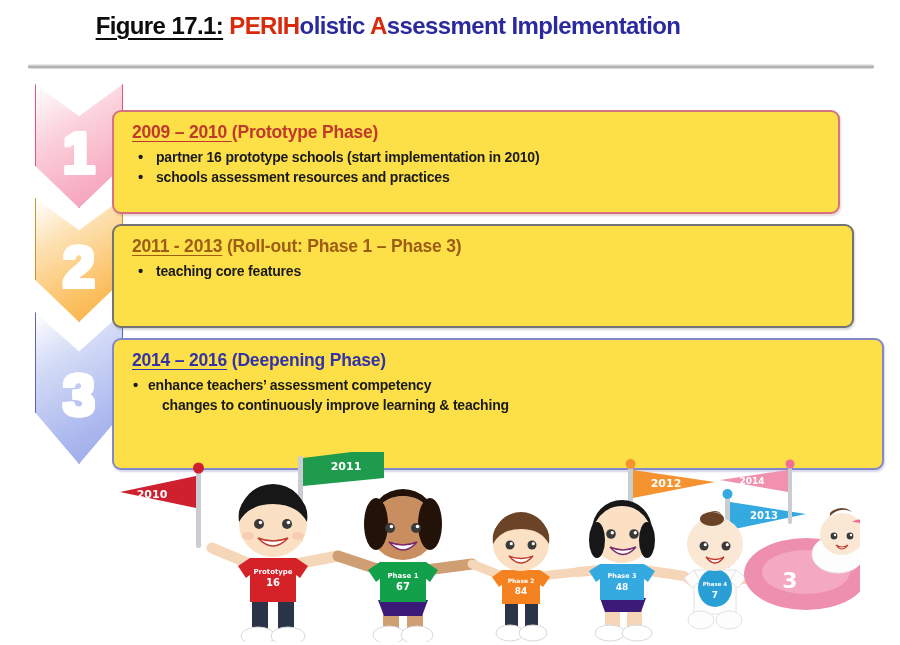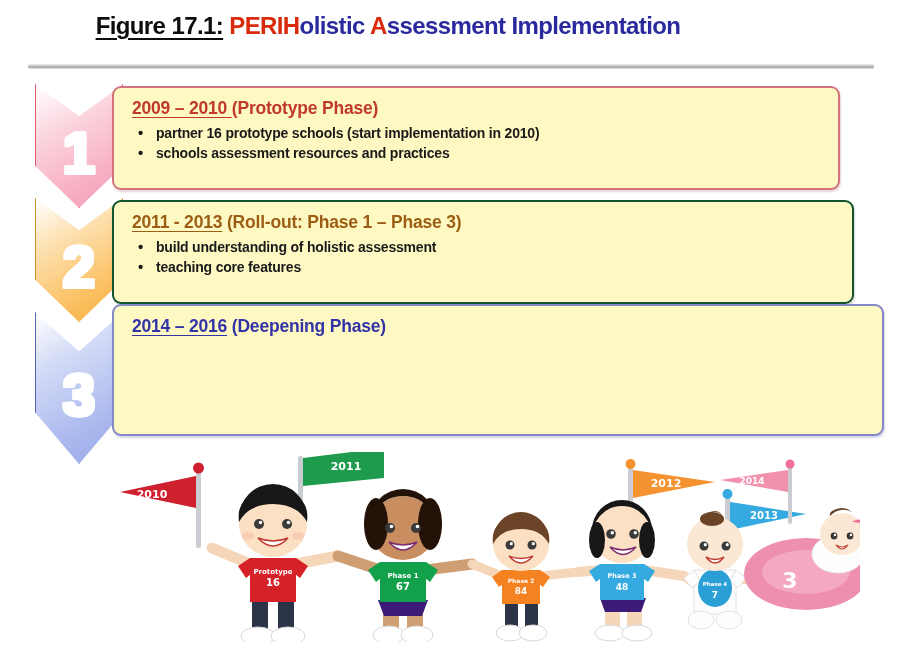--- a/index.html
+++ b/index.html
@@ -63,30 +63,31 @@
     text-shadow:
       -2px -2px 0 currentColor,  2px -2px 0 currentColor,
       -2px  2px 0 currentColor,  2px  2px 0 currentColor,
       -2px  0   0 currentColor,  2px  0   0 currentColor,
        0   -2px 0 currentColor,  0    2px 0 currentColor;
   }
 
   
   .box{
     position:absolute;
-    background:#fef9c3;
+    background:#fde047;
     border-radius:9px;
     box-sizing:border-box;
     padding:8px 0 8px 18px;
+    margin-top:24px;
   }
   .box-1{ left:112px; top:86px;  width:728px; height:104px;
           border:2px solid #d4737f; box-shadow:1px 2px 2px rgba(150,90,95,.25); }
   .box-2{ left:112px; top:200px; width:742px; height:104px;
-          border:2px solid #14532d; box-shadow:1px 2px 2px rgba(120,115,110,.3); }
-  .box-3{ left:112px; top:304px; width:772px; height:132px;
+          border:2px solid #737373; box-shadow:1px 2px 2px rgba(120,115,110,.3); }
+  .box-3{ left:112px; top:314px; width:772px; height:132px;
           border:2px solid #8288c8; box-shadow:1px 2px 2px rgba(100,105,175,.28); }
 
   .box-head{
     font-size:17.5px; font-weight:bold; margin:2px 0 4px 0;
     white-space:nowrap; letter-spacing:-0.2px;
   }
   .box-head .yr{ text-decoration:underline; text-underline-offset:3px; }
   .head-1{color:#c0392b;}
   .head-2{color:#9c5d14;}
   .head-3{color:#3333a8;}
@@ -148,30 +149,31 @@
       <li>partner 16 prototype schools (start implementation  in 2010)</li>
       <li>schools assessment resources and practices</li>
     </ul>
   </div>
 
   <div class="box box-2">
     <div class="box-head head-2">
       <span class="yr">2011 - 2013</span><span> (Roll-out: Phase 1 – Phase 3)</span>
     </div>
     <ul class="bullets">
-      <li>build understanding of holistic assessment</li>
       <li>teaching core features</li>
     </ul>
   </div>
 
   <div class="box box-3">
     <div class="box-head head-3">
       <span class="yr">2014 – 2016</span><span> (Deepening Phase)</span>
     </div>
     <ul class="bullets">
+      <li>enhance teachers’ assessment  competency</li>
+      <li class="cont">changes to continuously improve  learning &amp; teaching</li>
     </ul>
   </div>
 
   <div class="kids">
     <svg width="760" height="190" viewBox="0 0 760 190" xmlns="http://www.w3.org/2000/svg">
 
       <g>
         <rect x="96" y="18" width="5" height="78" rx="2" fill="#c9ccd1"></rect>
         <circle cx="98.5" cy="16" r="5.5" fill="#cf2030"></circle>
         <path d="M96 24 L20 40 L96 56 Z" fill="#cf2030"></path>

